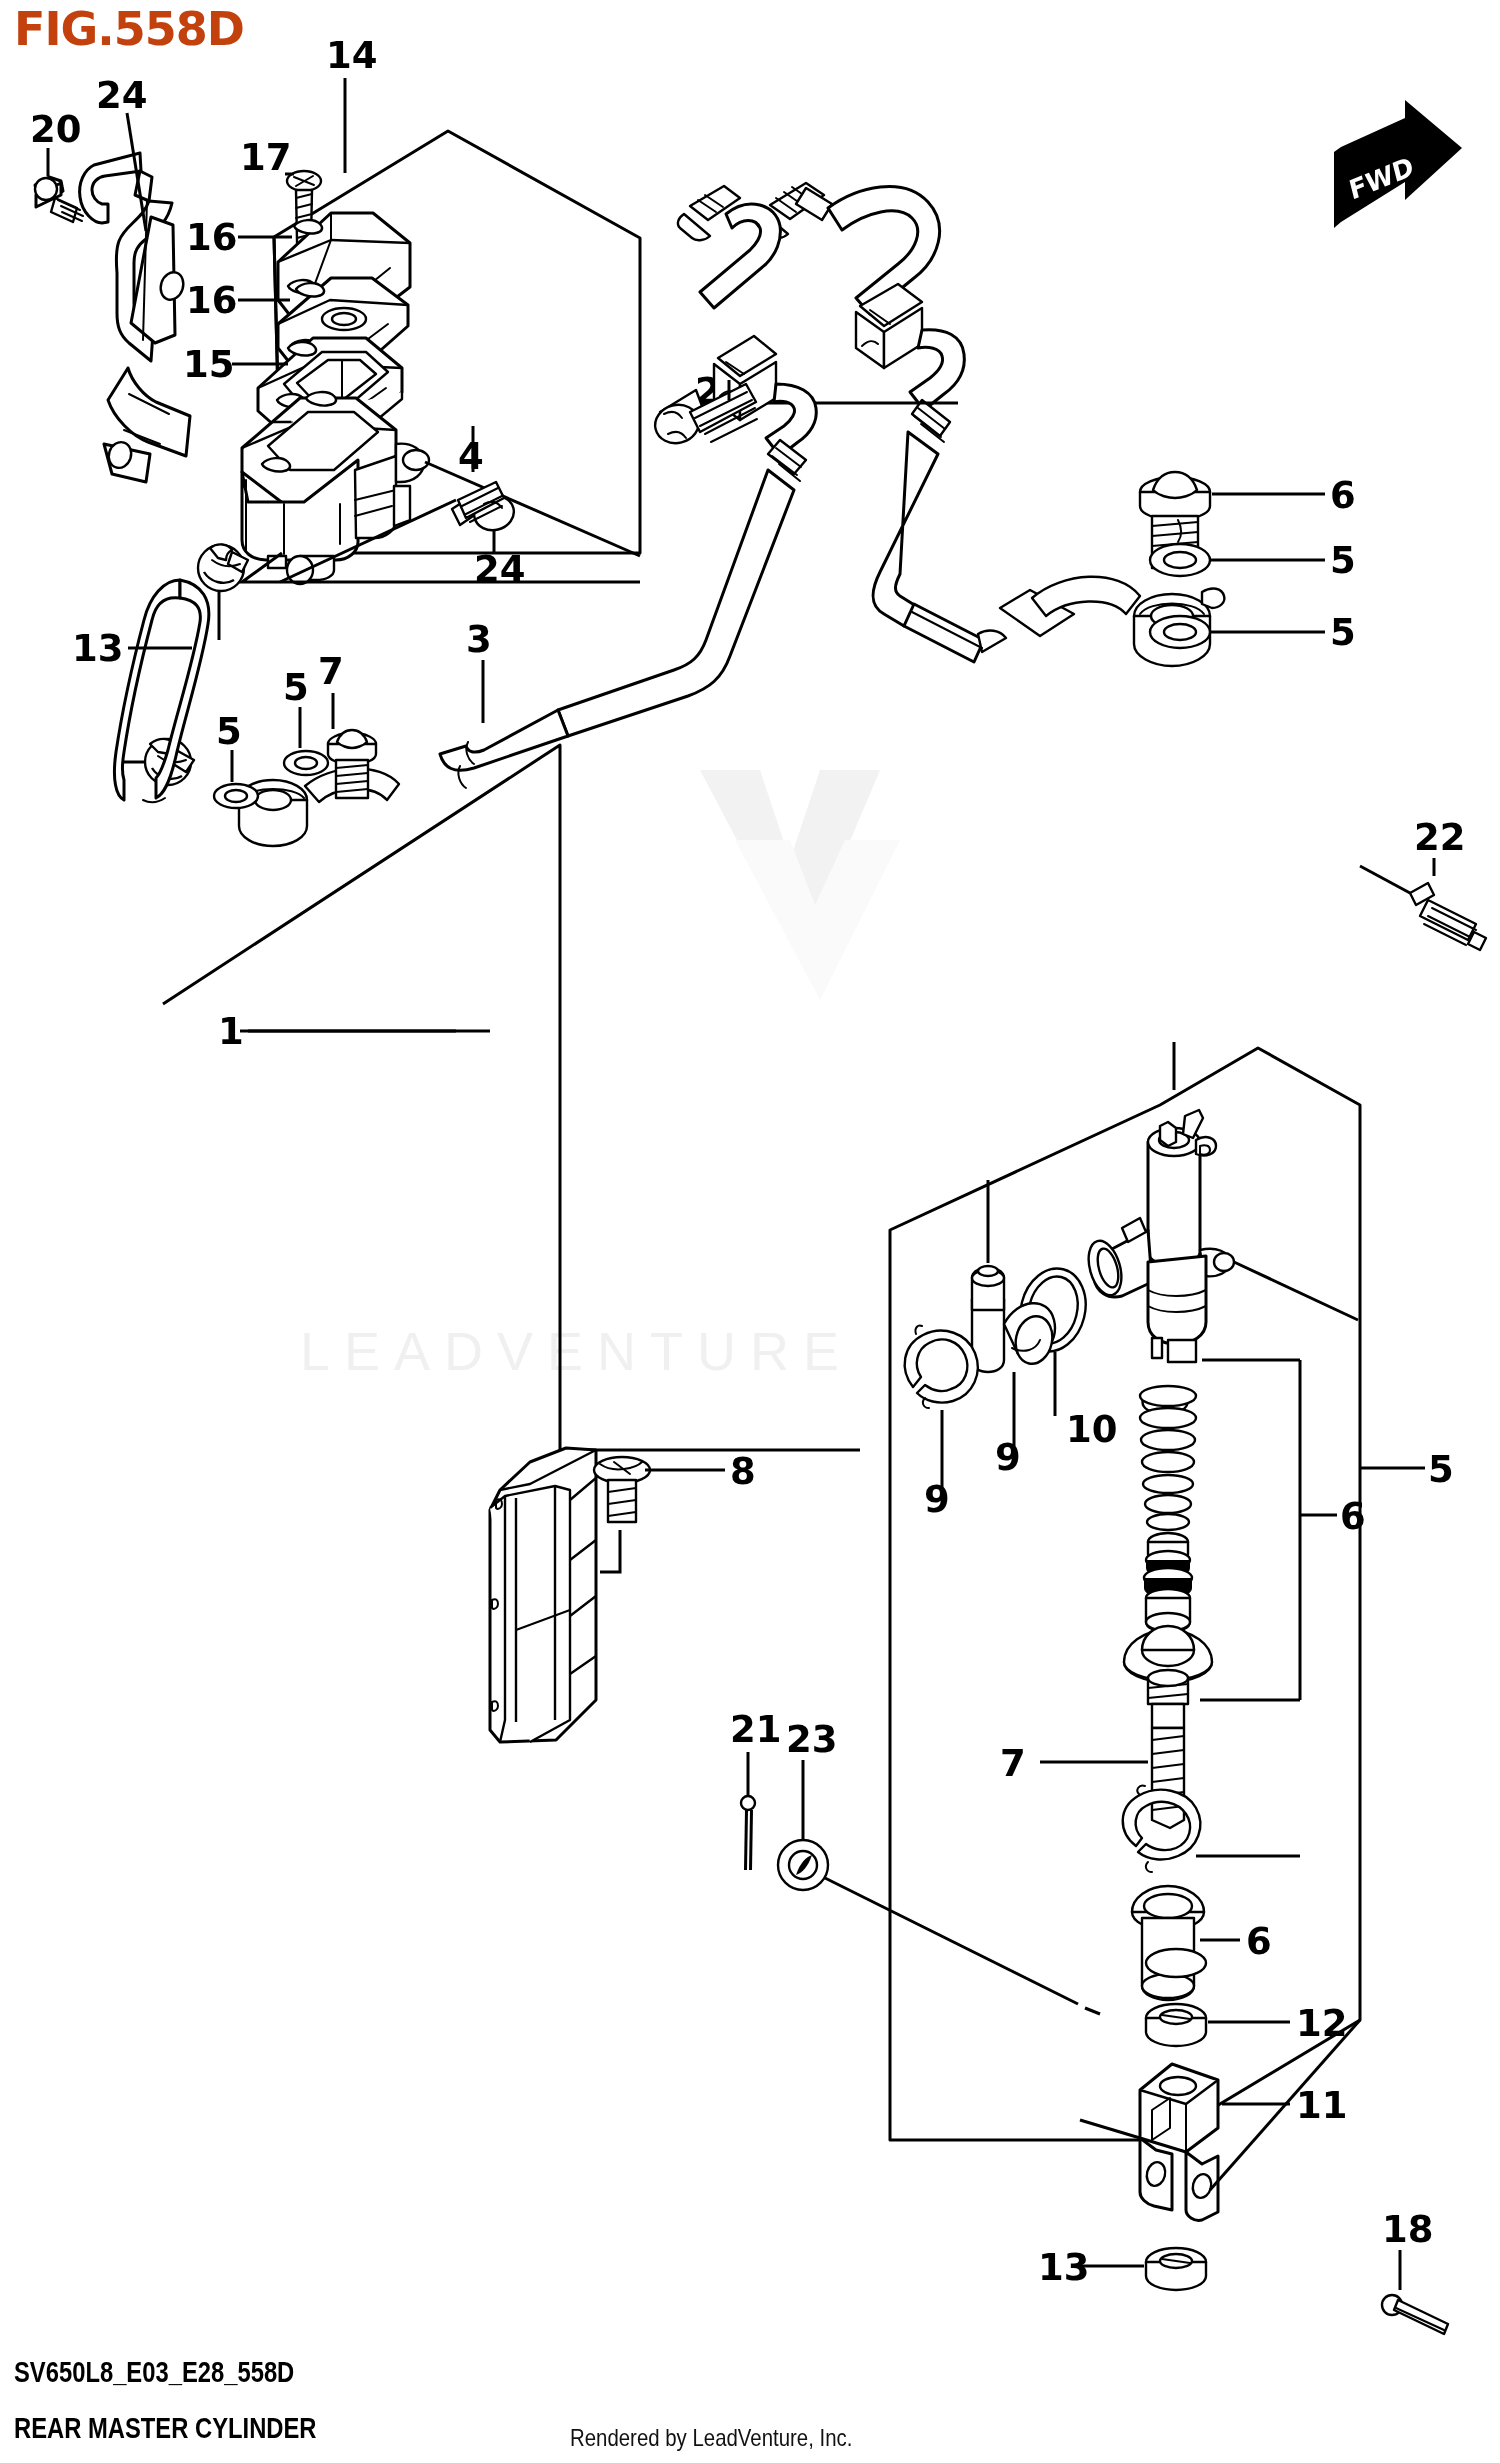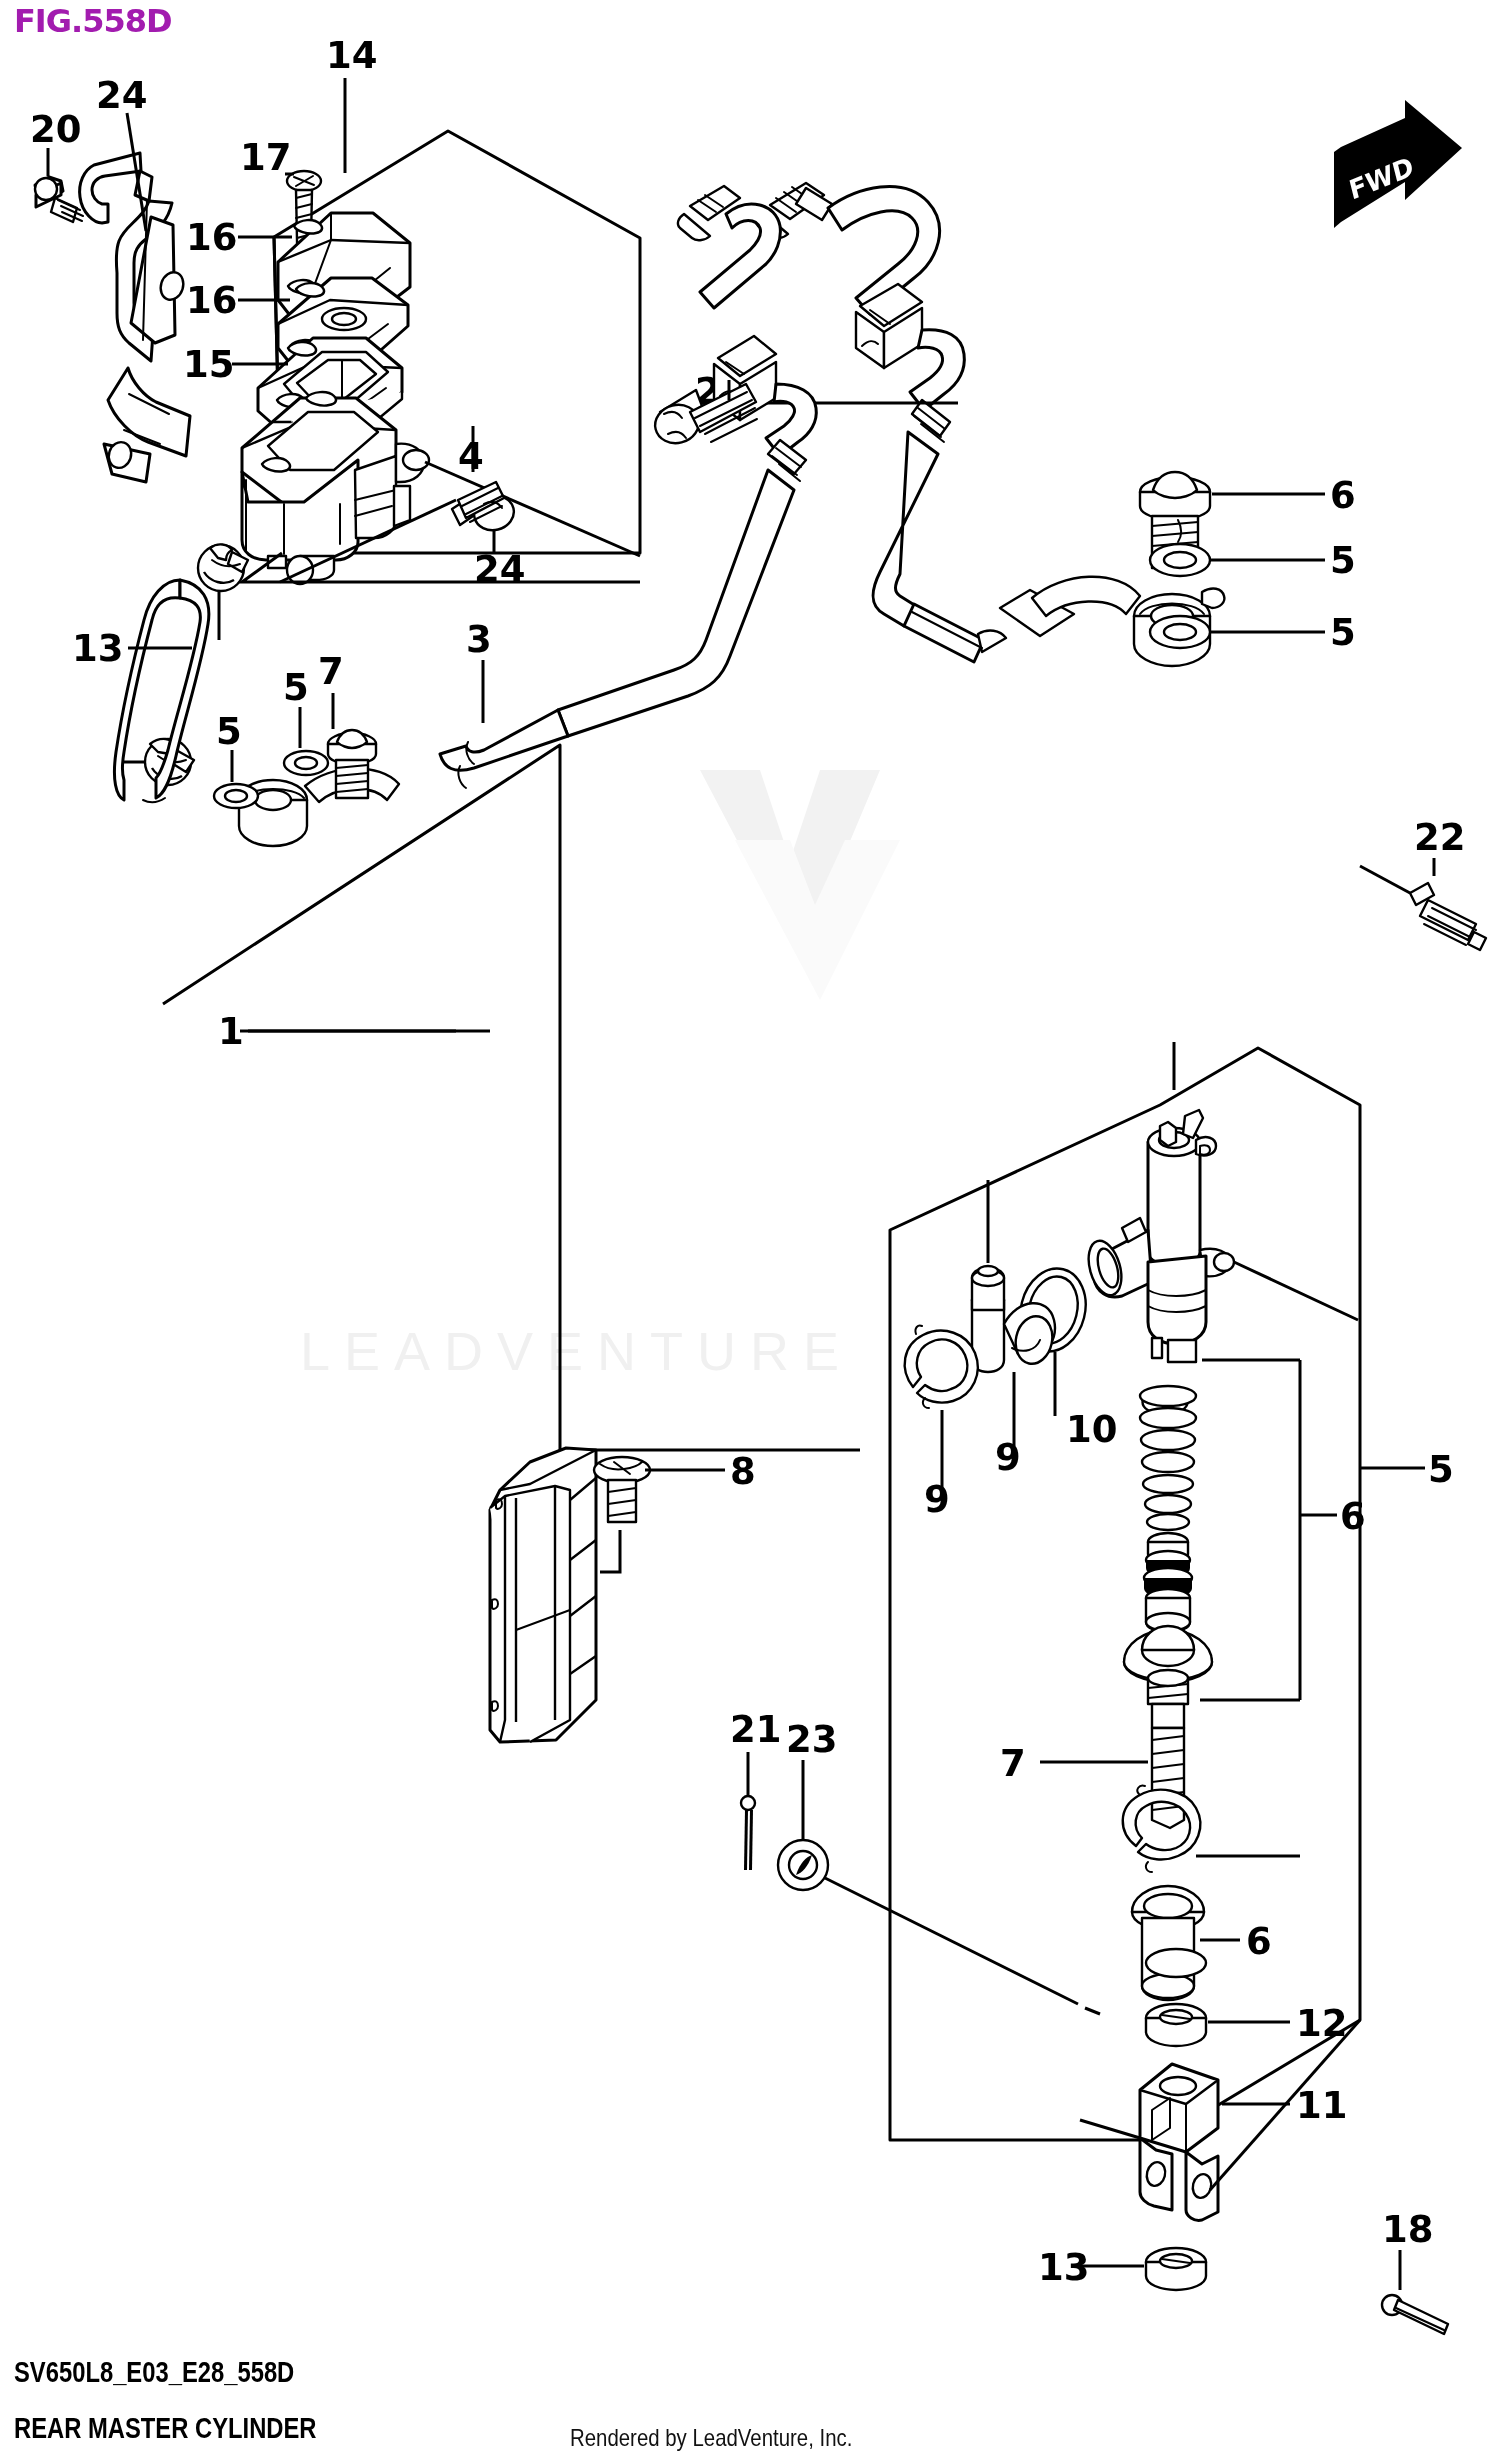--- a/index.html
+++ b/index.html
@@ -16,23 +16,23 @@
     height: 2463px;
     background: #ffffff;
     overflow: hidden;
   }
   #fig-title {
     position: absolute;
     left: 14px;
     top: 2px;
     font-family: "DejaVu Sans", sans-serif;
     font-weight: bold;
-    font-size: 32px;
+    font-size: 46px;
     letter-spacing: -1px;
-    color: #a21caf;
+    color: #c2410c;
     white-space: nowrap;
   }
   #diagram-svg {
     position: absolute;
     left: 0;
     top: 0;
     width: 1500px;
     height: 2463px;
   }
   .footer-line {

